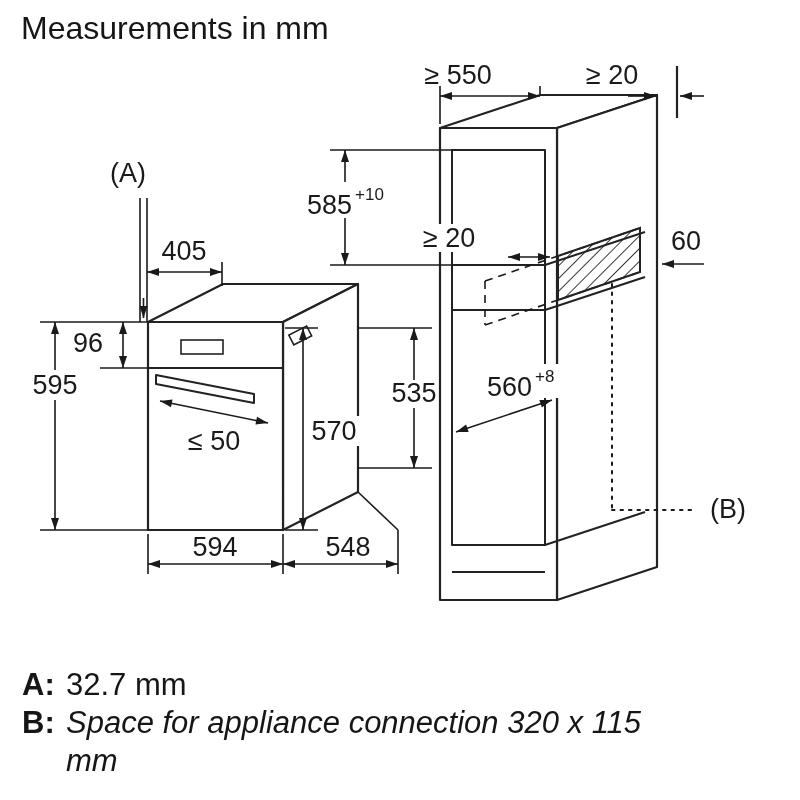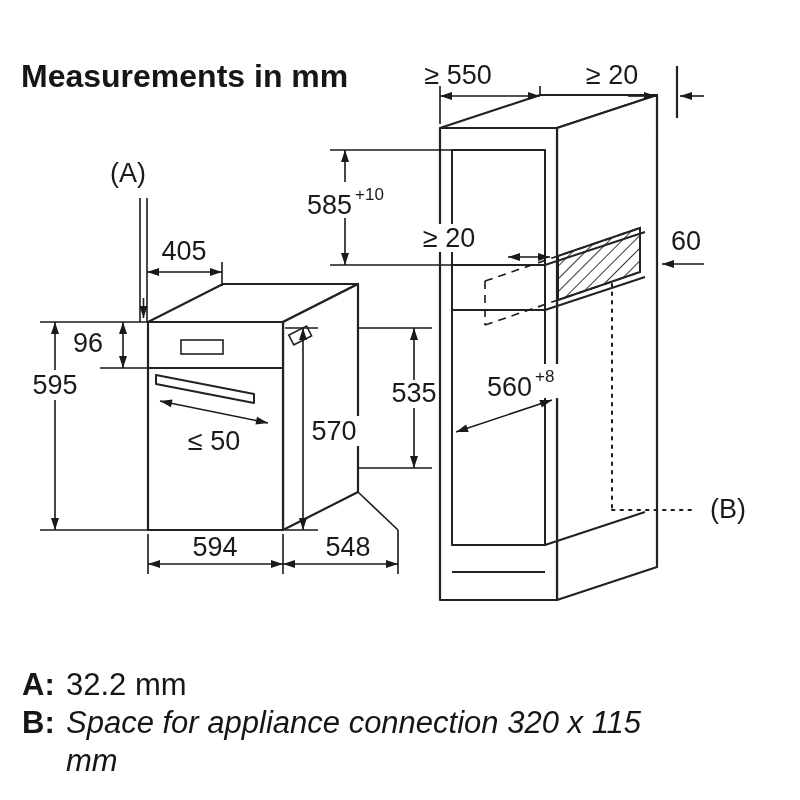--- a/index.html
+++ b/index.html
@@ -1,17 +1,17 @@
 <!DOCTYPE html>
 <html><head>
 <meta charset="utf-8">
 <style>
   html,body{margin:0;padding:0;background:#fff;width:800px;height:800px;overflow:hidden;}
   .page{position:relative;width:800px;height:800px;background:#fff;font-family:"Liberation Sans",sans-serif;color:#111;}
-  .title{position:absolute;left:21px;top:10px;font-size:32px;font-weight:700;color:#161616;margin-top:48px;}
+  .title{position:absolute;left:21px;top:10px;font-size:32px;font-weight:400;color:#161616;}
   .diagram-wrap{position:absolute;left:0;top:60px;width:800px;height:580px;}
   .legend{position:absolute;left:22px;top:666px;font-size:31px;color:#161616;}
   .legend-row{display:flex;align-items:flex-start;line-height:38px;}
   .legend-key{font-weight:700;flex:0 0 44px;}
   .legend-val{font-weight:400;}
   .legend-val-b{max-width:600px;font-style:italic;}
   
   .ol{stroke:#222;stroke-width:2.2;fill:#fff;stroke-linejoin:round;}
   .il{stroke:#222;stroke-width:2;fill:none;stroke-linejoin:round;}
   .thin{stroke:#222;stroke-width:1.6;fill:none;}
@@ -186,21 +186,21 @@
         </g>
 
         <text class="dim" x="728" y="458" text-anchor="middle">(B)</text>
       </g>
     </svg>
   </div>
 
   <div class="legend">
     <div class="legend-row">
       <span class="legend-key">A:</span>
-      <span class="legend-val">32.2 mm</span>
+      <span class="legend-val">32.7 mm</span>
     </div>
     <div class="legend-row">
       <span class="legend-key">B:</span>
       <span class="legend-val legend-val-b">Space for appliance connection 320 x 115 mm</span>
     </div>
   </div>
 
 </div>
 
 </body></html>

